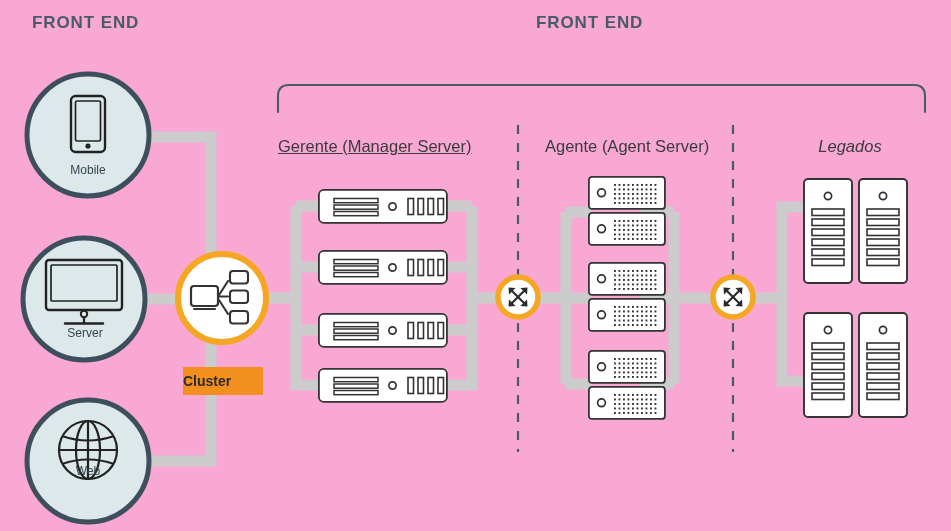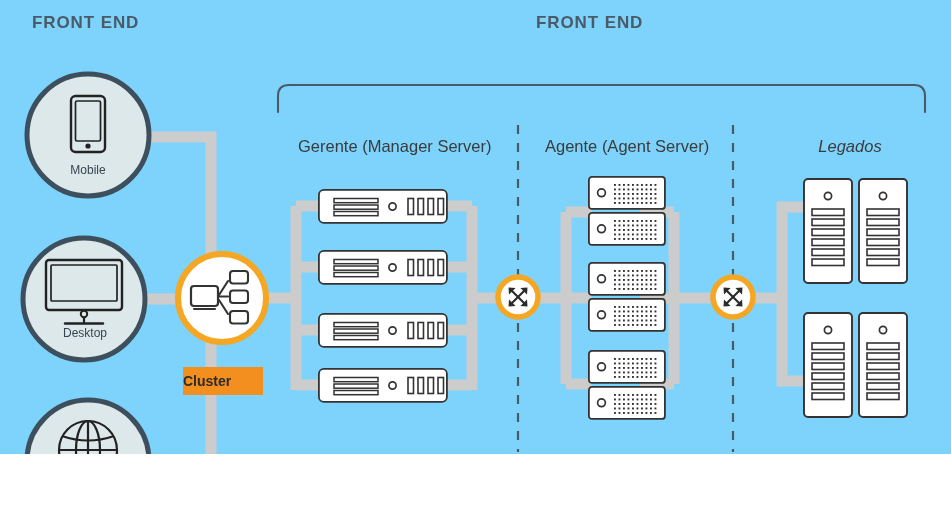--- a/index.html
+++ b/index.html
@@ -6,22 +6,22 @@
     margin: 0;
     padding: 0;
     background: #ffffff;
   }
   body {
     font-family: "Liberation Sans", sans-serif;
   }
   #diagram-root {
     position: relative;
     width: 951px;
-    height: 454px;
-    background: #7dd3fc;
+    height: 531px;
+    background: #f9a8d4;
     overflow: hidden;
   }
   #diagram-svg {
     position: absolute;
     left: 0;
     top: 0;
     width: 951px;
     height: 531px;
   }
   .section-heading {
@@ -37,21 +37,21 @@
   #heading-back-end  { left: 536px; top: 13px; }
 
   .col-label {
     position: absolute;
     font-family: "Liberation Sans", sans-serif;
     font-size: 16.5px;
     color: #3b3b3b;
     white-space: nowrap;
     text-align: center;
   }
-  #label-gerente { left: 298px; top: 137px; width: 192px; }
+  #label-gerente { left: 278px; top: 137px; width: 192px; text-decoration: underline; }
   #label-agente  { left: 545px; top: 137px; width: 162px; }
   #label-legados { left: 790px; top: 137px; width: 120px; font-style: italic; }
 
   .node-label {
     position: absolute;
     font-family: "Liberation Sans", sans-serif;
     font-size: 12px;
     color: #35454f;
     text-align: center;
     white-space: nowrap;
@@ -341,18 +341,18 @@
   </svg>
 
   <div class="section-heading" id="heading-front-end">FRONT END</div>
   <div class="section-heading" id="heading-back-end">FRONT END</div>
 
   <div class="col-label" id="label-gerente">Gerente (Manager Server)</div>
   <div class="col-label" id="label-agente">Agente (Agent Server)</div>
   <div class="col-label" id="label-legados">Legados</div>
 
   <div class="node-label" id="node-label-mobile">Mobile</div>
-  <div class="node-label" id="node-label-desktop">Desktop</div>
+  <div class="node-label" id="node-label-desktop">Server</div>
   <div class="node-label" id="node-label-web">Web</div>
 
   <div id="cluster-chip-text">Cluster</div>
 
 </div>
 
 </body></html>

